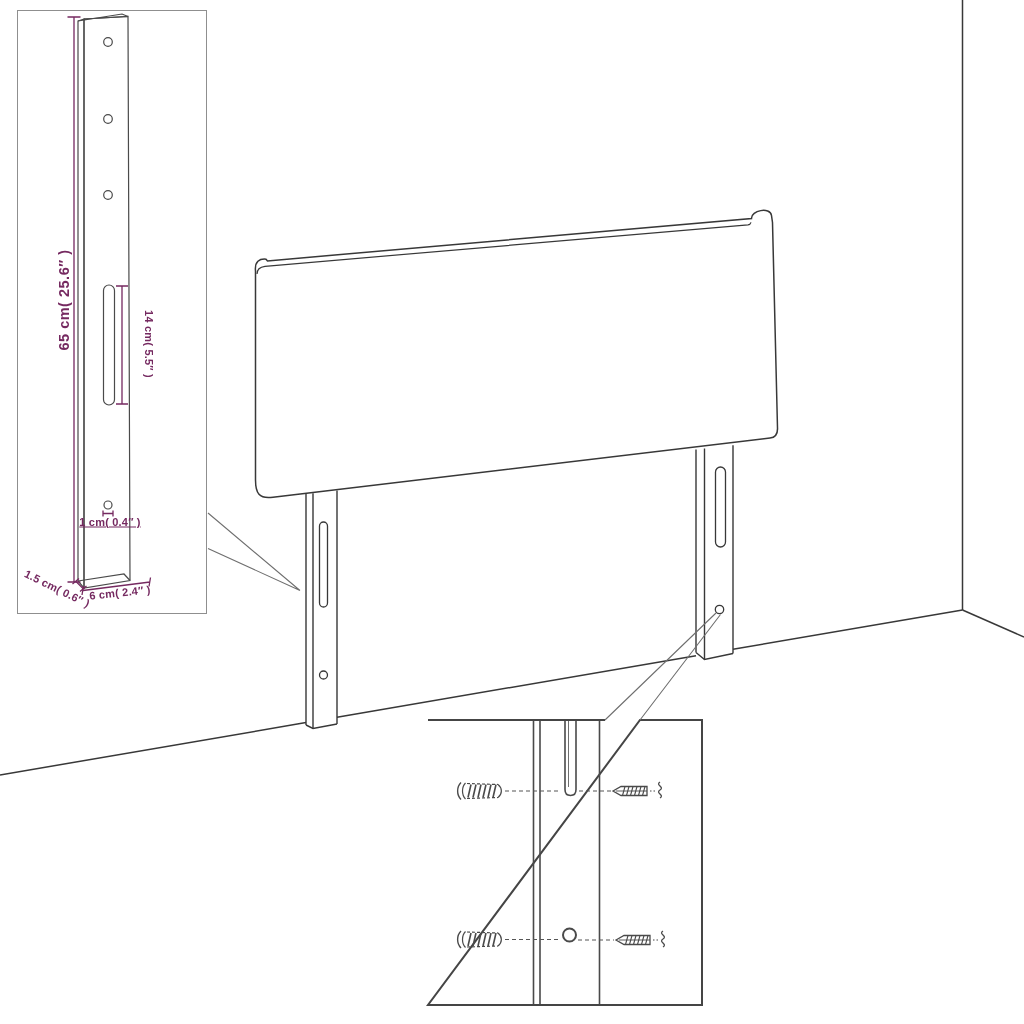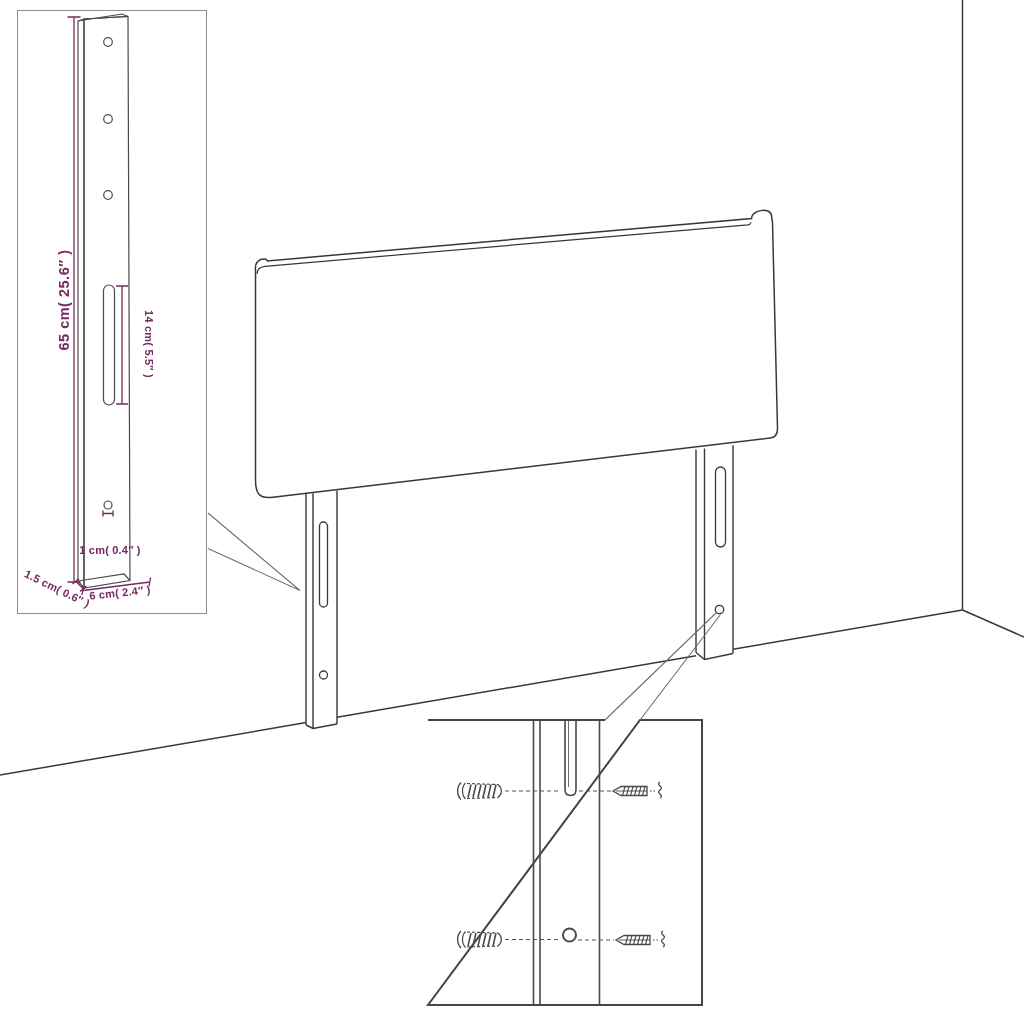--- a/index.html
+++ b/index.html
@@ -136,19 +136,19 @@
       <use href="#screw" x="0" y="0" transform="translate(616,940)"></use>
     </g>
 
     <path d="M716,613 L605,720 M720.5,614.5 L640,720" stroke="#6f6f6f" stroke-width="1.1" fill="none"></path>
   </svg>
 
   <div class="dim-label dim-lg" style="left:64px;top:300px;transform:translate(-50%,-50%) rotate(-90deg);">65 cm( 25.6″ )</div>
 
   <div class="dim-label dim-sm" style="left:148px;top:344px;transform:translate(-50%,-50%) rotate(90deg);">14 cm( 5.5″ )</div>
 
-  <div class="dim-label dim-sm" style="left:110px;top:550px;transform:translate(-50%,-50%);">1 cm( 0.4″ )</div>
+  <div class="dim-label dim-sm" style="left:110px;top:522px;transform:translate(-50%,-50%);text-decoration:underline;">1 cm( 0.4″ )</div>
 
   <div class="dim-label dim-sm" style="left:57px;top:589px;transform:translate(-50%,-50%) rotate(26deg);">1.5 cm( 0.6″ )</div>
 
   <div class="dim-label dim-sm" style="left:120px;top:592.5px;transform:translate(-50%,-50%) rotate(-6deg);">6 cm( 2.4″ )</div>
 
 </div>
 
 </body></html>

